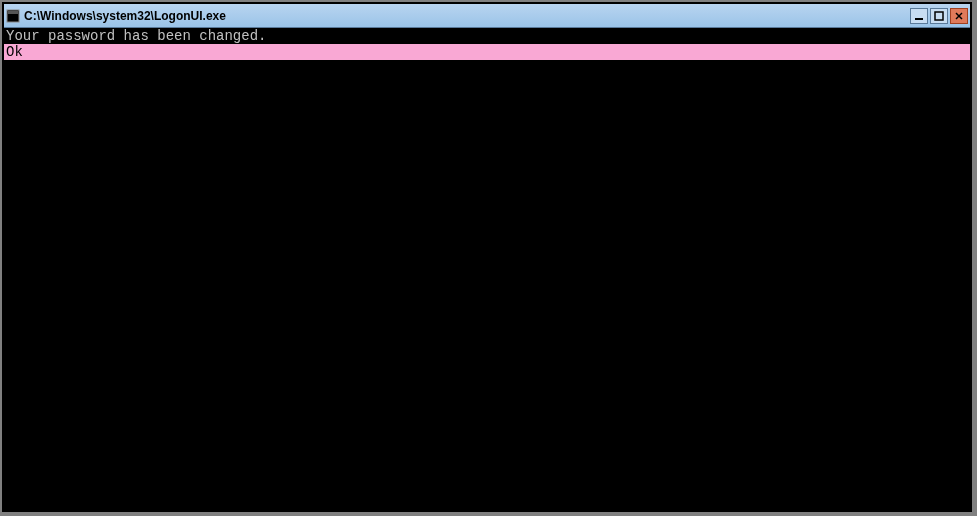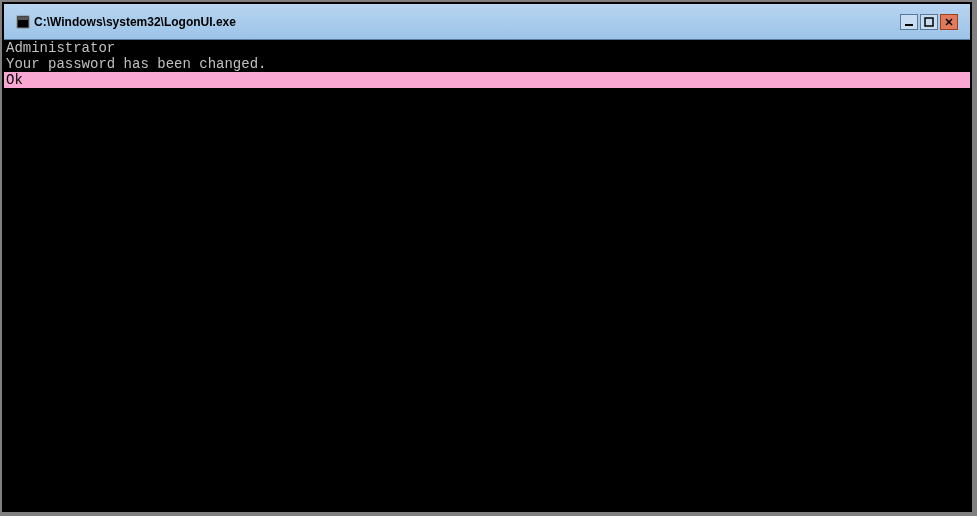--- a/index.html
+++ b/index.html
@@ -13,26 +13,26 @@
     .window {
       width: 970px;
       height: 510px;
       margin: 2px;
       border: 2px solid #000;
       background: #000;
       display: flex;
       flex-direction: column;
     }
     .titlebar {
-      height: 36px;
+      height: 24px;
       background: linear-gradient(to bottom, #b8d4f0, #9bc4e8);
       border-bottom: 1px solid #5a7a9a;
       display: flex;
       align-items: center;
-      padding: 0 12px;
+      padding: 0 2px;
       font-family: "Tahoma", sans-serif;
       font-size: 12px;
       color: #000;
     }
     .title-icon {
       width: 14px;
       height: 14px;
       margin-right: 4px;
       display: inline-flex;
       align-items: center;
@@ -109,14 +109,14 @@
           </svg>
       </div>
       <div class="win-btn close">
         <svg viewBox="0 0 10 10">
           <line x1="2" y1="2" x2="8" y2="8" stroke="#000" stroke-width="1.5"></line>
           <line x1="8" y1="2" x2="2" y2="8" stroke="#000" stroke-width="1.5"></line>
         </svg>
       </div>
     </div>
   </div>
-  <div class="console" id="console-area"><div class="console-line">Administrator</div><div class="console-line">Your password has been changed.</div><div class="console-line selected">Ok</div></div>
+  <div class="console" id="console-area"><div class="console-line">Your password has been changed.</div><div class="console-line selected">Ok</div></div>
 </div>
 
 </body></html>

